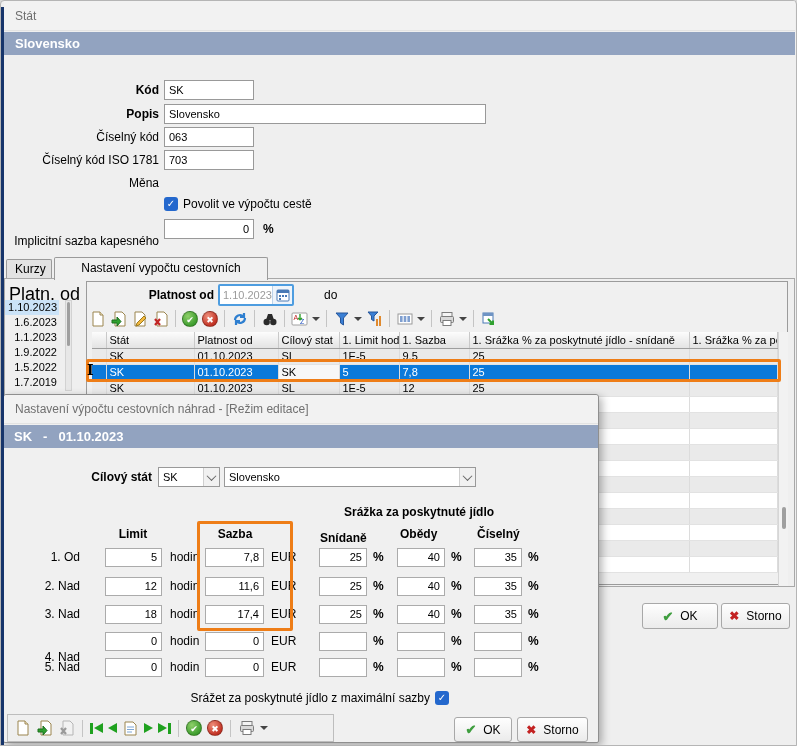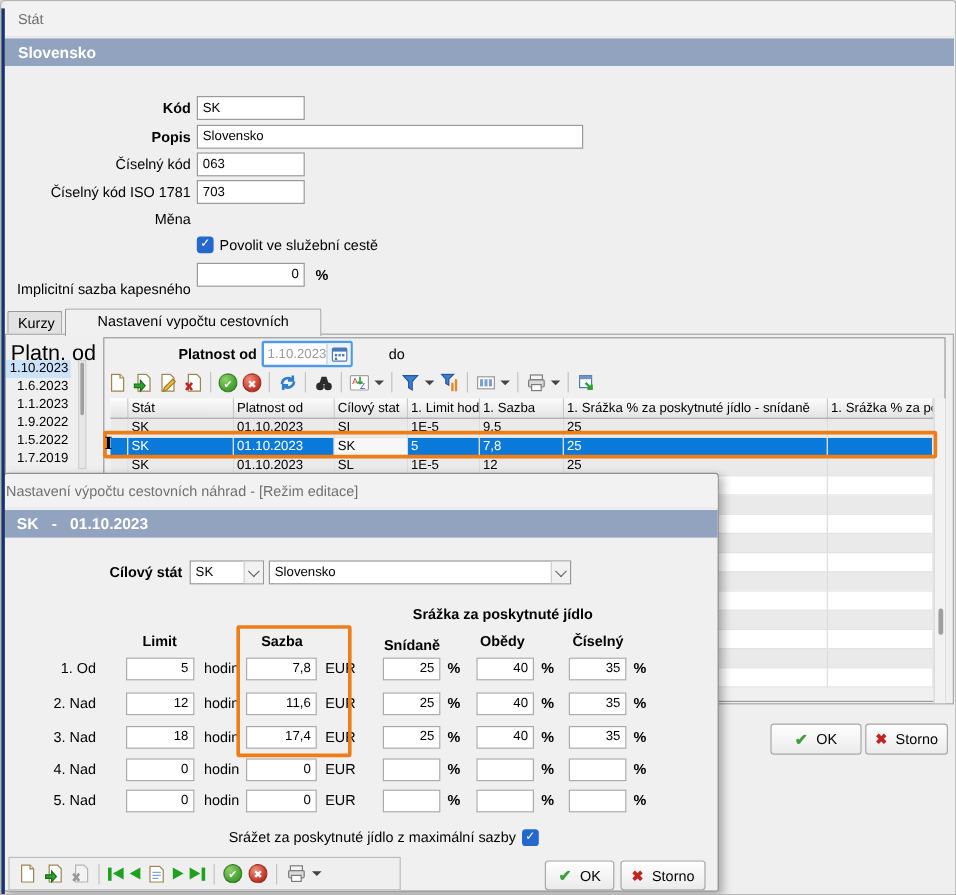--- a/index.html
+++ b/index.html
@@ -97,21 +97,21 @@
          font-size:12px; }
   .gcheck { color:#3f9e3f; font-size:13px; font-weight:bold; }
   .rcross { color:#c32222; font-size:12px; font-weight:bold; }
 
   
   .dialog { position:absolute; left:2px; top:393px; width:596px; height:349px; background:#f0f0f0;
             border:1px solid #8f8f8f; border-radius:3px 3px 2px 2px; z-index:10;
             box-shadow:3px 3px 8px rgba(0,0,0,.3); }
   .dialog .dtitle { position:absolute; left:0; right:0; top:0; height:29px; background:#f2f2f2;
                     border-radius:3px 3px 0 0; color:#707070; font-size:12px; line-height:29px;
-                    padding-left:1px; border-bottom:1px solid #e3e3e3; }
+                    padding-left:11px; border-bottom:1px solid #e3e3e3; }
   .dialog .dheader { position:absolute; left:0; right:0; top:30px; height:23px; background:#92a3c0;
                      color:#fff; font-weight:bold; font-size:13px; line-height:23px; padding-left:10px;
                      display:flex; gap:11px; }
   .dlabel { position:absolute; font-size:12px; line-height:19px; }
   .dlabel.r { text-align:right; }
   .din { position:absolute; background:#fff; border:1px solid #ababab; height:19px; line-height:17px;
          font-size:11px; text-align:right; padding:0 4px; }
   .dcombo { position:absolute; background:#fff; border:1px solid #999; height:20px; line-height:18px;
             font-size:11px; padding:0 18px 0 4px; }
   .dcombo .arrow { position:absolute; right:0; top:0; bottom:0; width:16px; background:#f1f1f1;
@@ -144,21 +144,21 @@
 
   <div class="flabel" style="top:126px">Číselný kód</div>
   <div class="tb" style="left:163px; top:126px; width:90px">063</div>
 
   <div class="flabel" style="top:149px">Číselný kód ISO 1781</div>
   <div class="tb" style="left:163px; top:149px; width:90px">703</div>
 
   <div class="flabel und" style="top:172px">Měna</div>
 
   <div class="cbx" style="left:163px; top:196px">✓</div>
-  <div class="abs" style="left:182px; top:196px; line-height:14px">Povolit ve služební cestě</div>
+  <div class="abs" style="left:182px; top:196px; line-height:14px">Povolit ve výpočtu cestě</div>
 
   <div class="flabel" style="top:230px">Implicitní sazba kapesného</div>
   <div class="tb num" style="left:163px; top:218px; width:90px">0</div>
   <div class="unit" style="left:262px; top:218px; font-weight:bold">%</div>
 
   <div class="tab inactive" style="left:5px; width:46px">Kurzy</div>
   <div class="tab active" style="left:53px; width:214px">Nastavení vypočtu cestovních náhrad</div>
   <div class="tabpanel"></div>
 
   <div class="plist-header">Platn. od</div>
@@ -526,21 +526,21 @@
     <div class="dlabel" style="left:166px; top:210px">hodin</div>
     <div class="din" style="left:201px; top:210px; width:59px">17,4</div>
     <div class="dlabel" style="left:267px; top:210px">EUR</div>
     <div class="din" style="left:315px; top:210px; width:48px">25</div>
     <div class="dlabel bold" style="left:369px; top:210px">%</div>
     <div class="din" style="left:393px; top:210px; width:48px">40</div>
     <div class="dlabel bold" style="left:447px; top:210px">%</div>
     <div class="din" style="left:470px; top:210px; width:48px">35</div>
     <div class="dlabel bold" style="left:524px; top:210px">%</div>
 
-    <div class="dlabel r" style="left:0; top:237px; width:76px">4. Nad</div>
+    <div class="dlabel r" style="left:0; top:253px; width:76px">4. Nad</div>
     <div class="din" style="left:101px; top:237px; width:57px">0</div>
     <div class="dlabel" style="left:166px; top:237px">hodin</div>
     <div class="din" style="left:201px; top:237px; width:59px">0</div>
     <div class="dlabel" style="left:267px; top:237px">EUR</div>
     <div class="din" style="left:315px; top:237px; width:48px"></div>
     <div class="dlabel bold" style="left:369px; top:237px">%</div>
     <div class="din" style="left:393px; top:237px; width:48px"></div>
     <div class="dlabel bold" style="left:447px; top:237px">%</div>
     <div class="din" style="left:470px; top:237px; width:48px"></div>
     <div class="dlabel bold" style="left:524px; top:237px">%</div>

